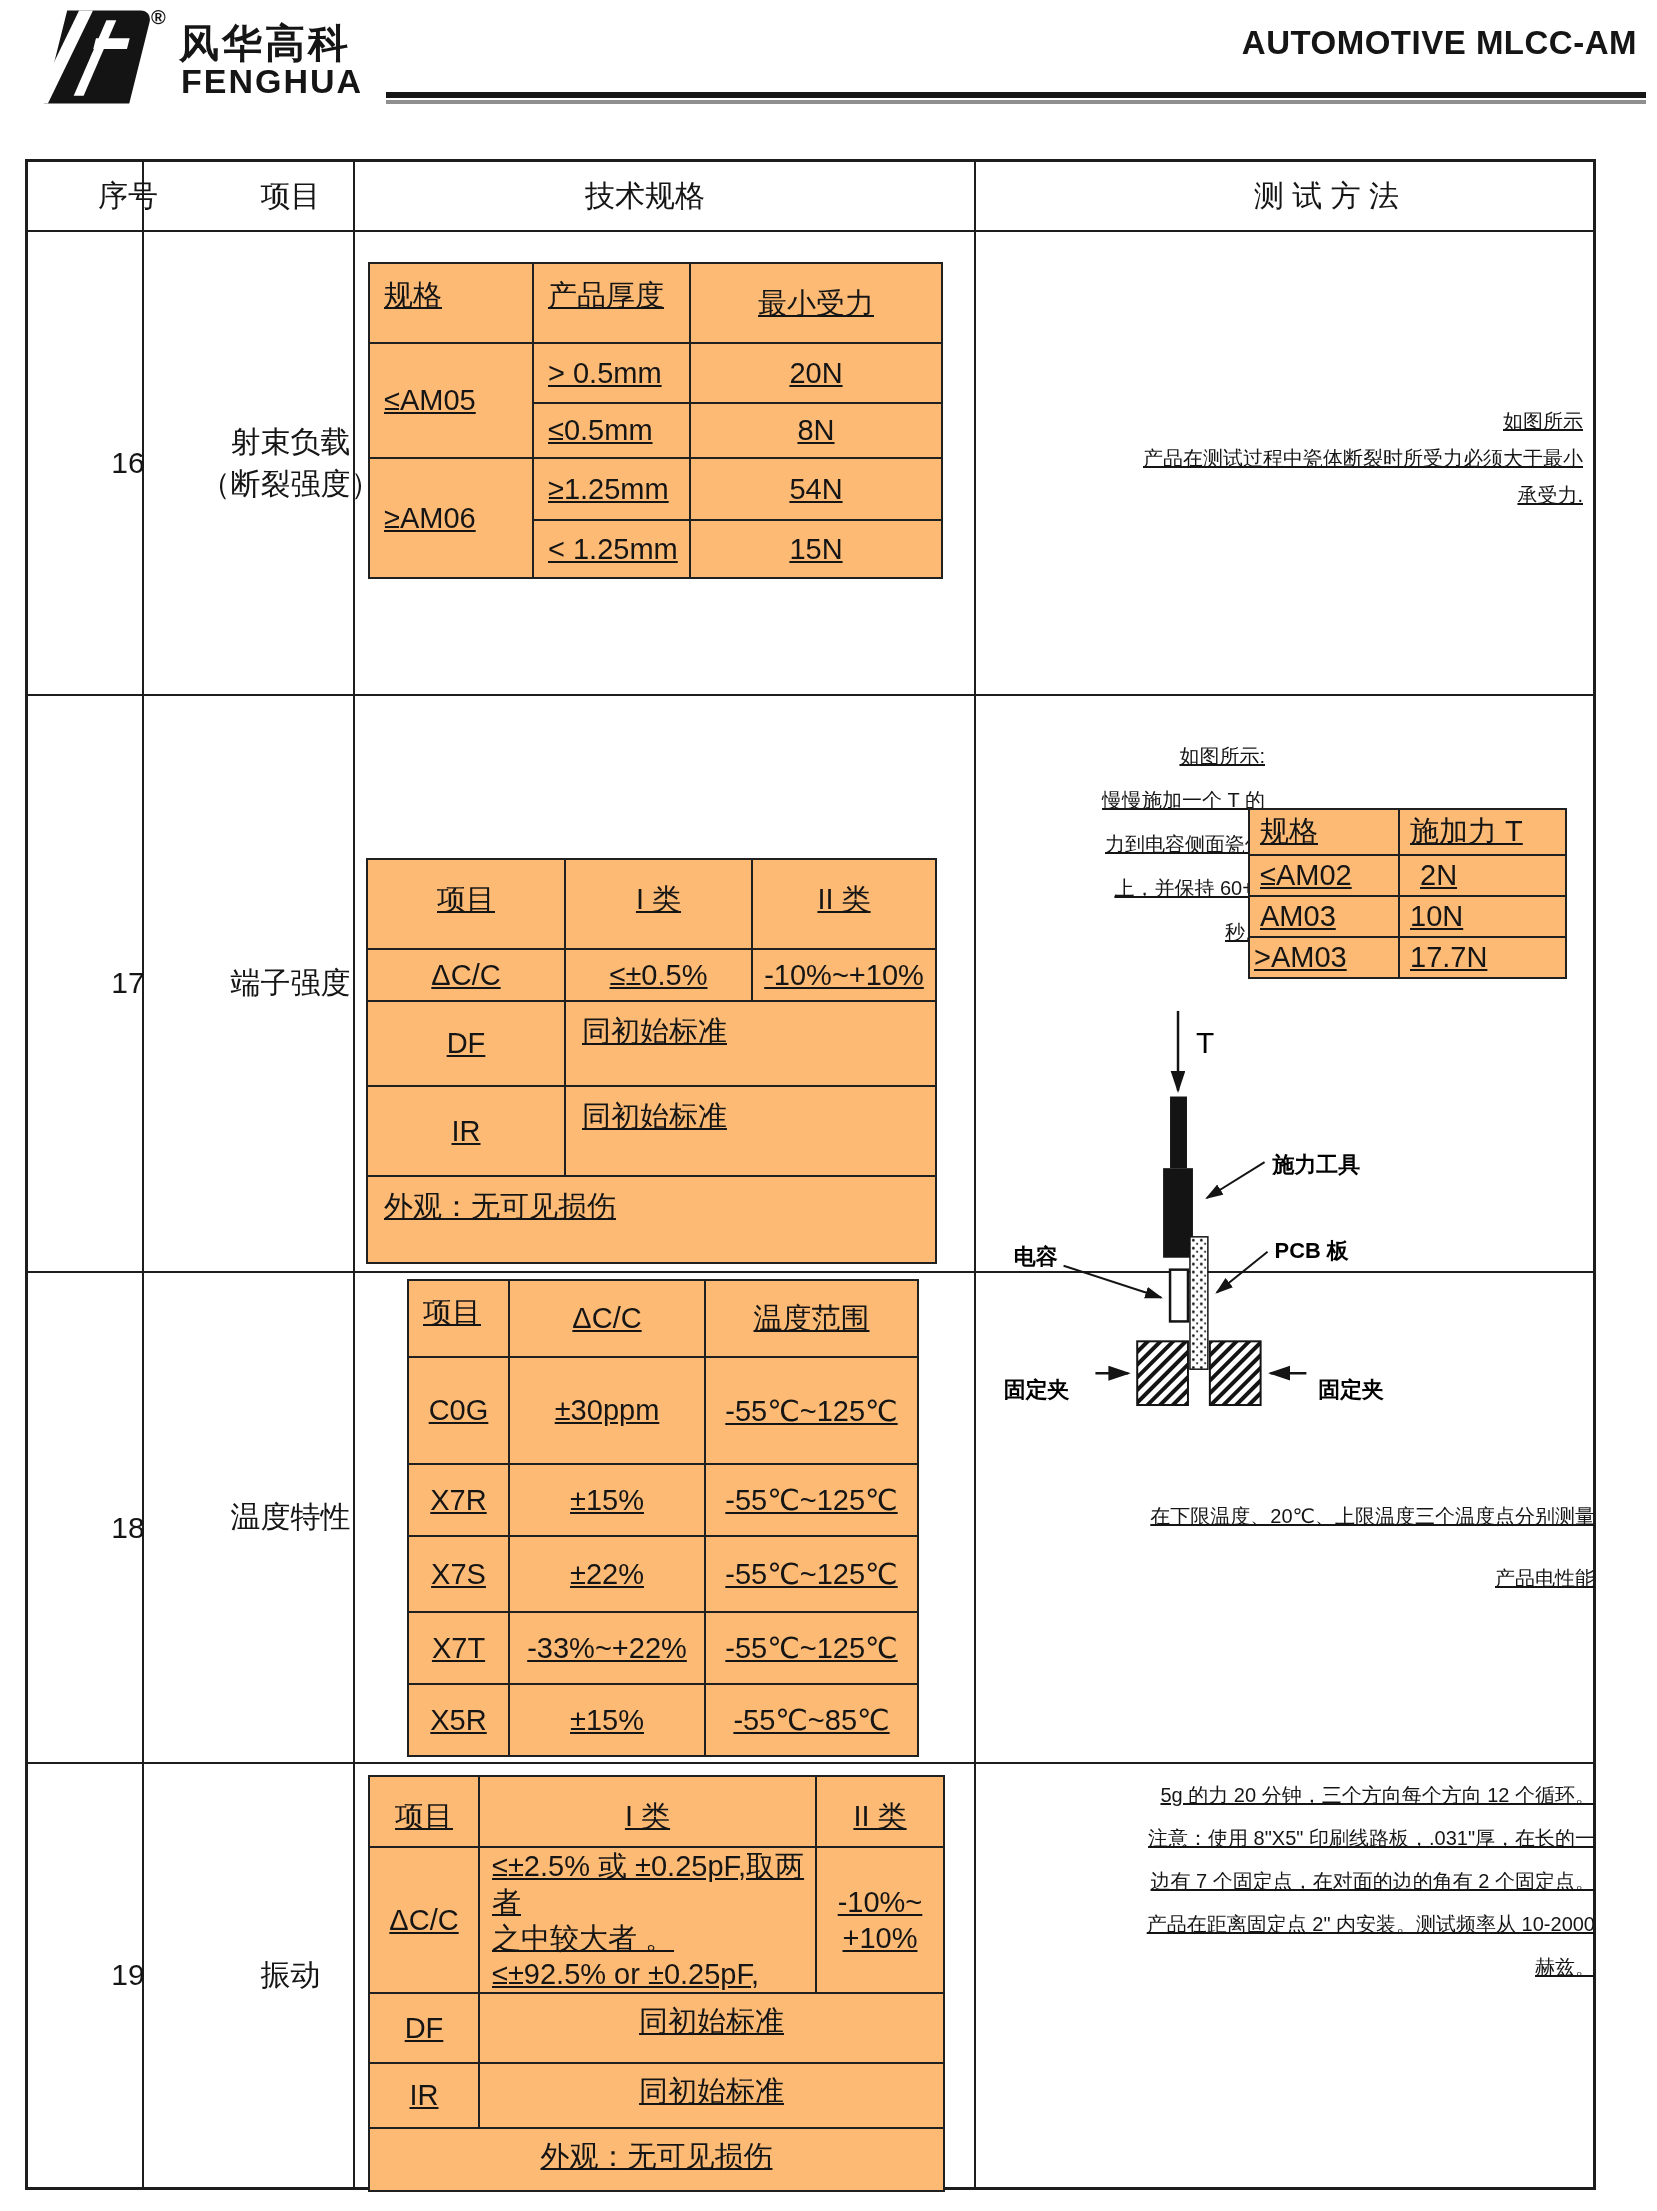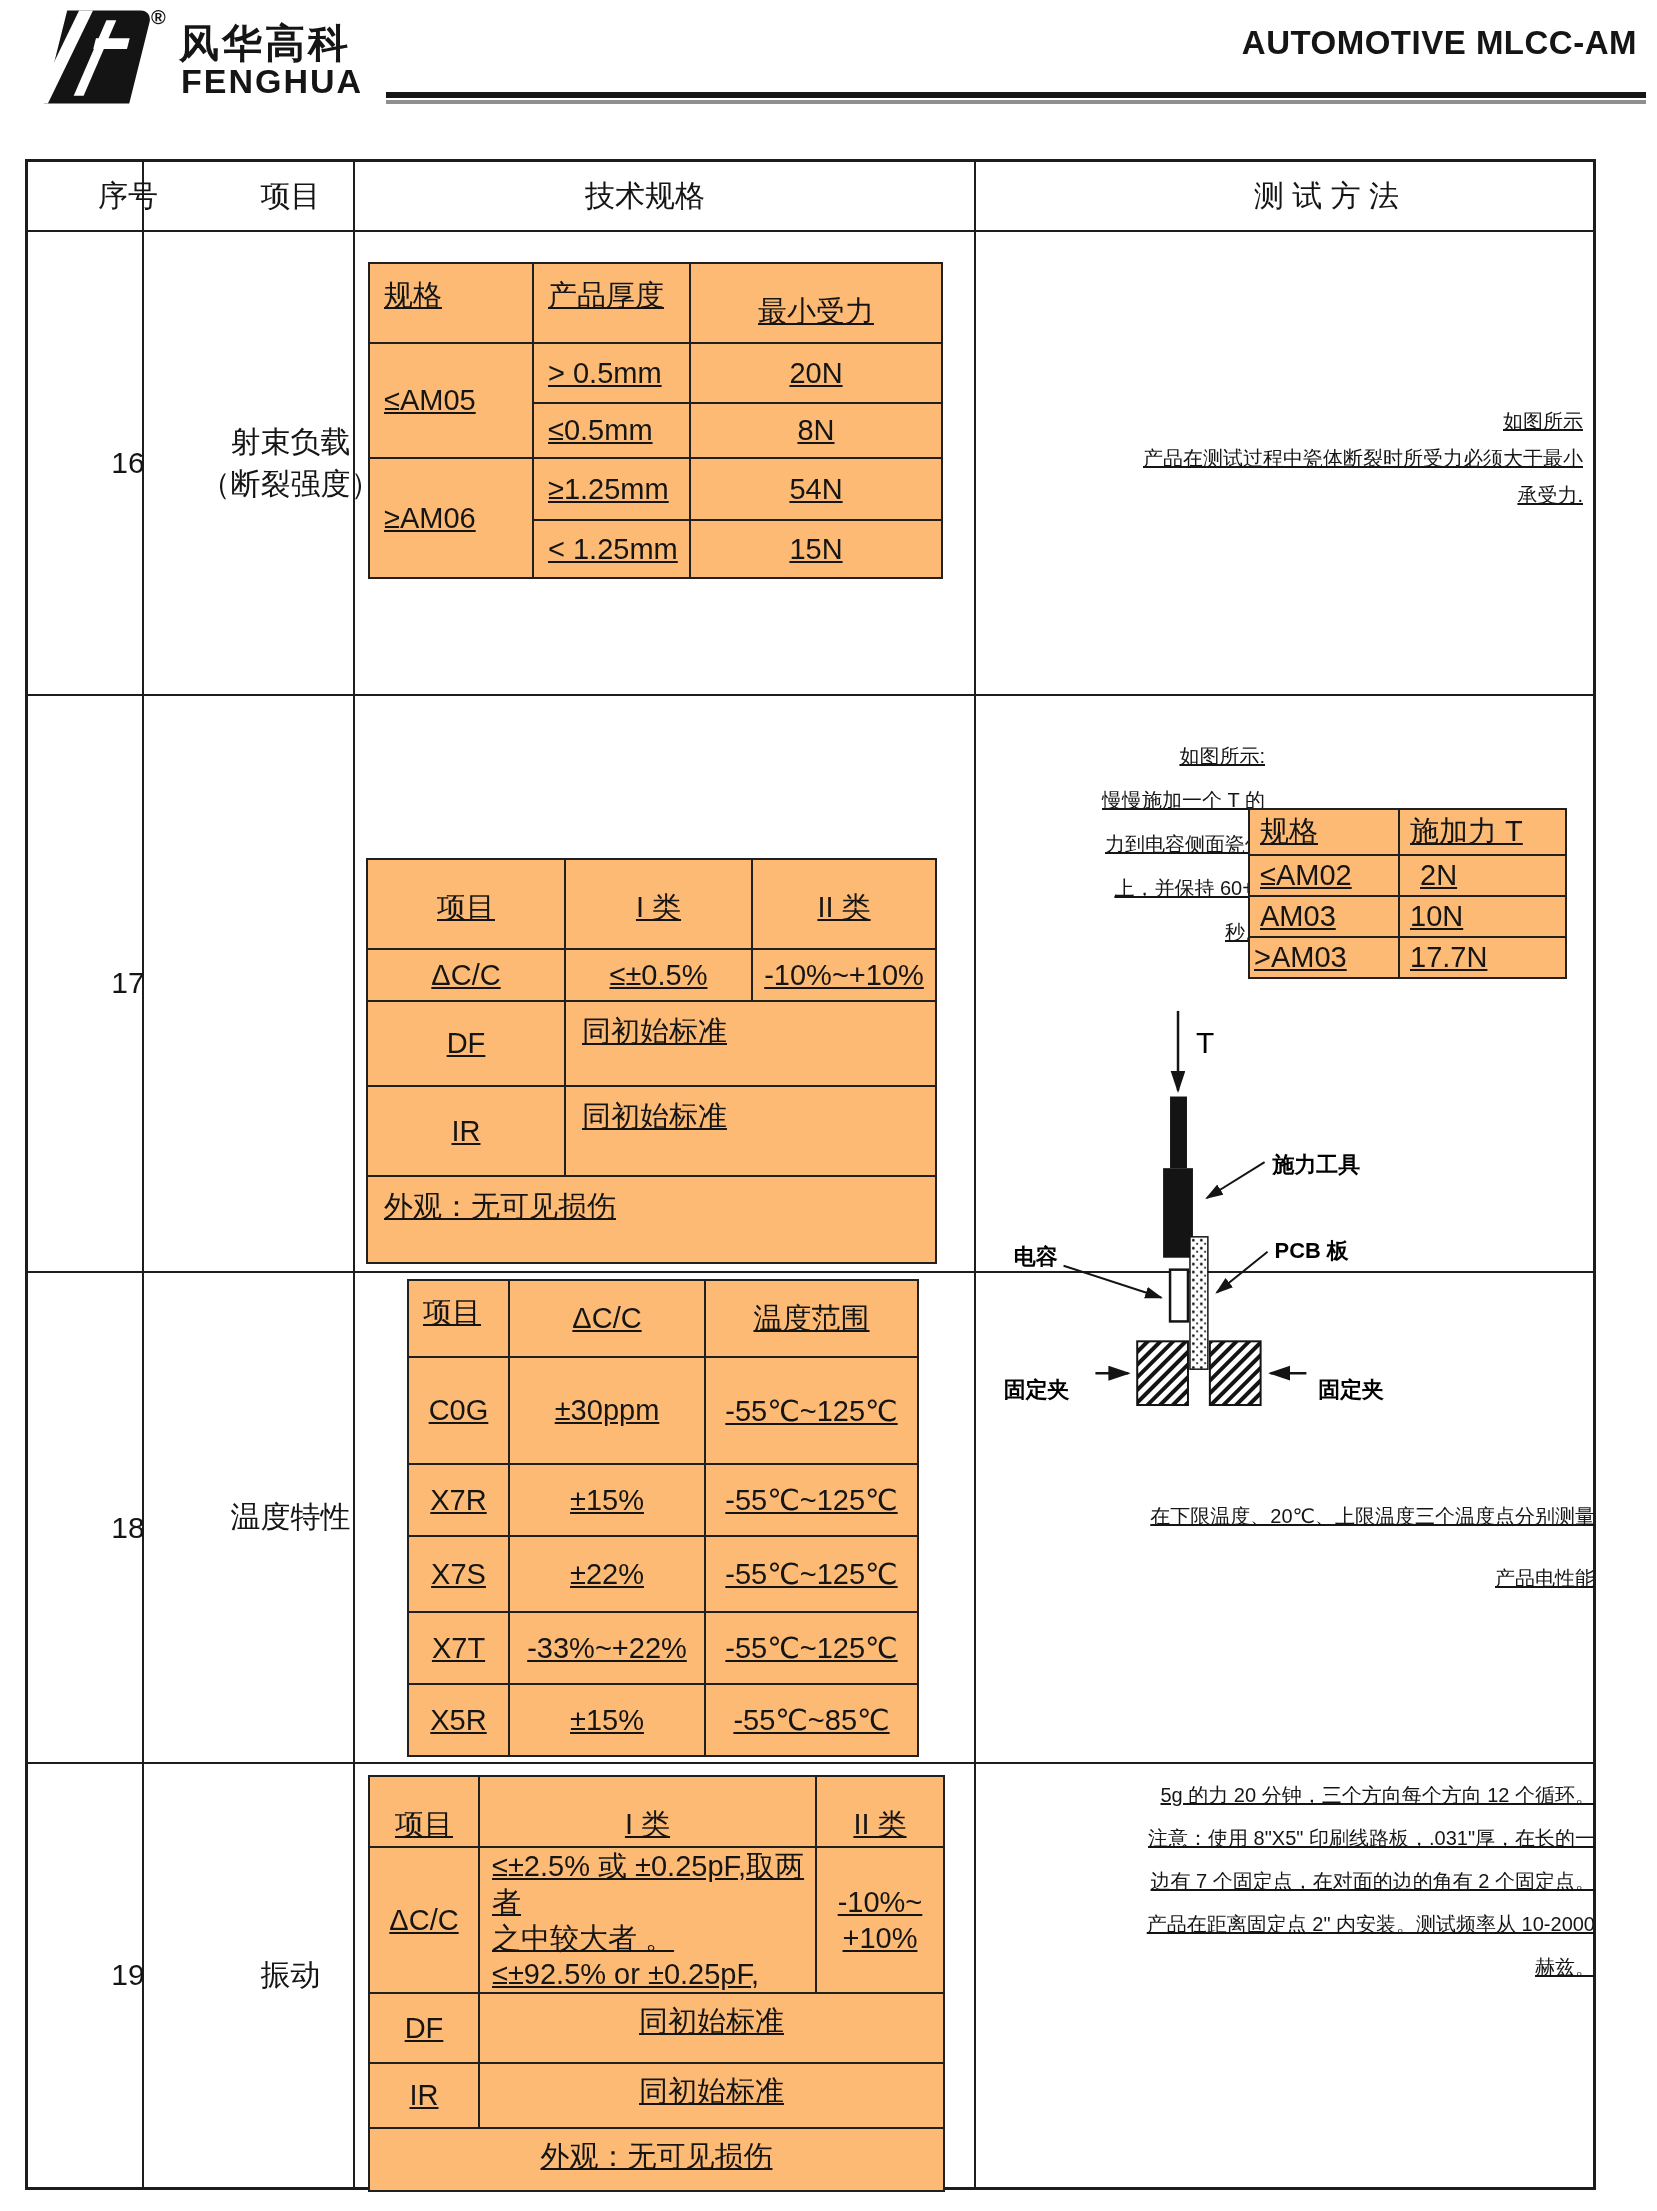--- a/index.html
+++ b/index.html
@@ -19,21 +19,21 @@
   .vline{position:absolute;top:0;width:2px;height:2025px;background:#1d1d1d;}
   .hline{position:absolute;left:0;height:2px;width:1565px;background:#1d1d1d;}
   .cell{position:absolute;display:flex;align-items:center;justify-content:center;
         font-size:30px;flex-direction:column;line-height:42px;padding-left:43px;}
   
   table.nt{position:absolute;border-collapse:collapse;table-layout:fixed;background:#fdba74;text-decoration:underline;}
   .nt td{border:2px solid #202020;font-size:29px;color:#151515;padding:0;overflow:hidden;}
   .nt .tl{text-align:left;vertical-align:top;padding:12px 4px 0 14px;}
   .nt .lm{text-align:left;vertical-align:middle;padding-left:14px;}
   .nt .cm{text-align:center;vertical-align:middle;}
-  .nt .ct{text-align:center;vertical-align:top;padding-top:28px;}
+  .nt .ct{text-align:center;vertical-align:top;padding-top:20px;}
   .nt .lt{text-align:left;vertical-align:top;padding:10px 4px 0 16px;}
   .method{position:absolute;font-size:20px;line-height:37px;text-align:right;text-decoration:underline;}
   .m17{line-height:44px;}
   .m18{line-height:62px;}
   .m19{line-height:43px;}
   .diagram{position:absolute;}
   .diagram text{font-family:"Liberation Sans","DejaVu Sans",sans-serif;}
 </style>
 </head>
 <body>
@@ -110,20 +110,21 @@
     </tbody>
       </table>
 
     <div class="method" style="left:958px;top:241px;width:597px">
       <div>如图所示</div>
       <div>产品在测试过程中瓷体断裂时所受力必须大于最小</div>
       <div>承受力.</div>
     </div>
 
     <div class="cell" style="left:0;top:532px;width:114px;height:577px">17</div>
+    <div class="cell" style="left:114px;top:532px;width:211px;height:577px">端子强度</div>
 
     <table class="nt" style="left:338px;top:696px">
       <colgroup>
           <col style="width:198px">
           <col style="width:187px">
           <col style="width:184px">
         </colgroup>
       <tbody>
           <tr style="height:90px">
         <td class="ct">项目</td>

